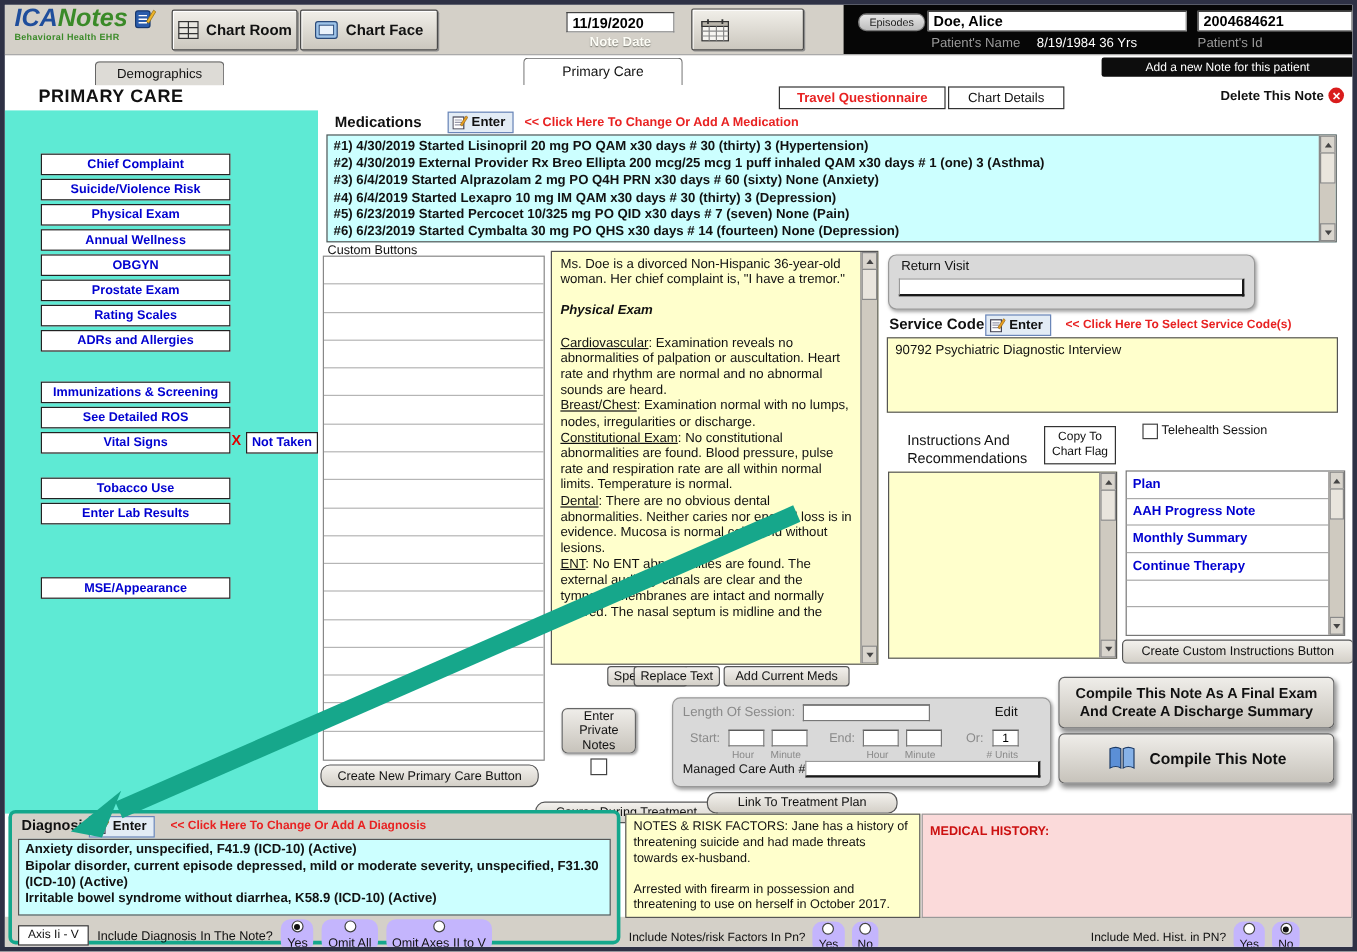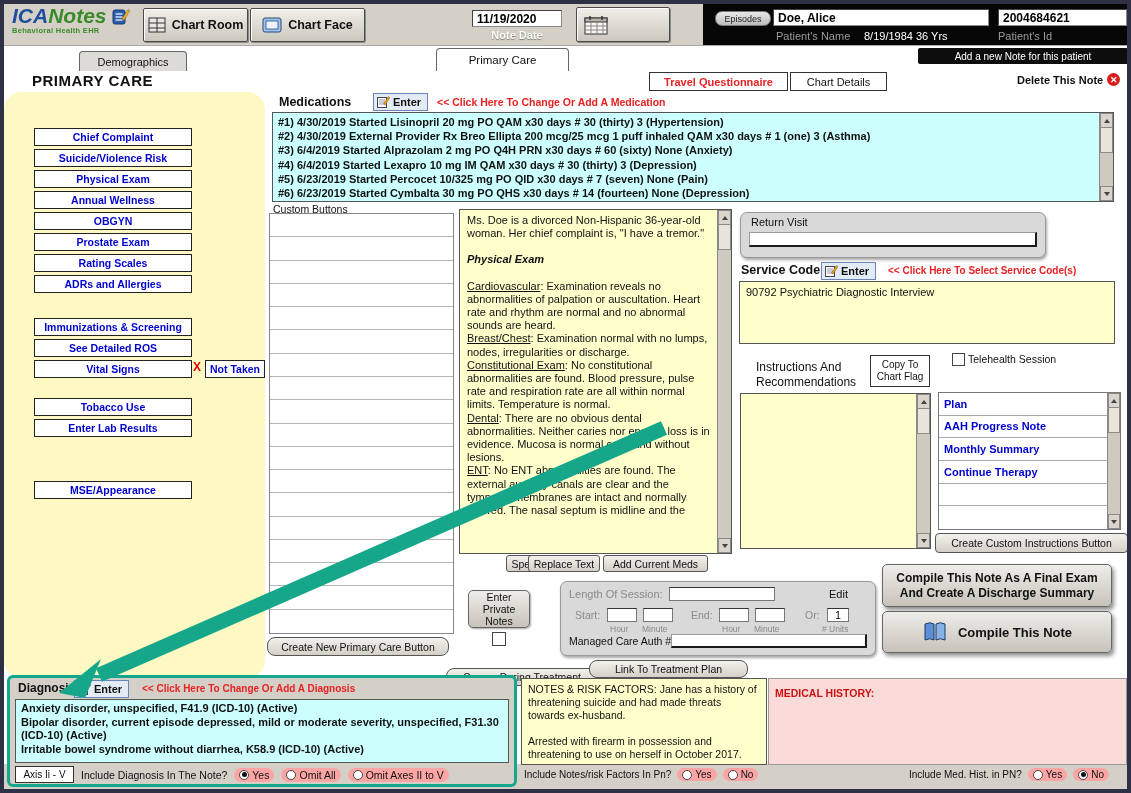--- a/index.html
+++ b/index.html
@@ -37,21 +37,21 @@
   .yellow{background:#ffffcc;border:1px solid #555;box-sizing:border-box;}
   .pinkbox{background:#fbdada;border:1px solid #999;box-sizing:border-box;}
   .gpanel{background:#d9d9d9;border:1px solid #999;border-radius:7px;box-shadow:1px 2px 3px rgba(0,0,0,.35);}
   .hint{position:absolute;color:#e82222;font-weight:bold;font-size:10.5px;white-space:nowrap;}
   .enter-btn{position:absolute;display:inline-flex;align-items:center;gap:3px;background:#e3ecf5;
              border:1px solid #6a86b8;height:16px;padding:0 6px 0 3px;font-weight:bold;font-size:11px;cursor:pointer;}
   .medline{font-weight:bold;font-size:11px;line-height:14.2px;white-space:nowrap;}
   .diagline{font-weight:bold;font-size:11px;line-height:13.5px;}
 
   
-  .sidebar{position:absolute;left:0;top:88px;width:261px;height:586px;background:#fef9c3;border-radius:18px;}
+  .sidebar{position:absolute;left:0;top:88px;width:261px;height:586px;background:#5eead4;}
   .sbtn{position:absolute;left:30px;width:156px;height:16px;background:#fff;border:1px solid #222;
         color:#0000d0;font-weight:bold;font-size:10.5px;display:flex;align-items:center;justify-content:center;cursor:pointer;}
 
   
   .custcol{position:absolute;left:265px;top:209px;width:185px;height:421px;border:1px solid #888;
            background:#fff;display:grid;grid-template-rows:repeat(18,1fr);box-sizing:border-box;}
   .custrow{border-bottom:1px solid #b5b5b5;cursor:pointer;}
 
   
   .rbtn{position:absolute;background:linear-gradient(#f3f1ed,#d4d0c8);border:1px solid #555;border-radius:8px;
@@ -63,21 +63,21 @@
   
   .vscroll{position:absolute;top:0;right:0;bottom:0;width:14px;background:#cfcac0;border-left:1px solid #888;box-sizing:border-box;}
   .sb-btn{position:absolute;left:0;right:0;height:13px;background:#d9d5cd;border:1px solid #8a8a8a;
           display:flex;align-items:center;justify-content:center;cursor:pointer;}
   .sb-btn.up{top:0;} .sb-btn.down{bottom:0;}
   .sb-btn.up::after{content:"";border-left:3px solid transparent;border-right:3px solid transparent;border-bottom:4px solid #444;}
   .sb-btn.down::after{content:"";border-left:3px solid transparent;border-right:3px solid transparent;border-top:4px solid #444;}
   .sb-thumb{position:absolute;left:0;right:0;top:14px;height:24px;background:#e9e5dd;border:1px solid #8a8a8a;cursor:pointer;}
 
   
-  .pill{display:inline-flex;align-items:center;gap:3px;background:#fca5a5;border-radius:8px;padding:1px 5px;white-space:nowrap;}
+  .pill{display:inline-flex;align-items:center;gap:3px;background:#c4b5fd;border-radius:8px;padding:1px 5px;white-space:nowrap;flex-direction:column;}
   .rad{width:10px;height:10px;border:1px solid #444;border-radius:50%;background:#fff;display:inline-block;
        position:relative;box-sizing:border-box;cursor:pointer;flex:0 0 auto;}
   .rad.on::after{content:"";position:absolute;left:1.5px;top:1.5px;width:5px;height:5px;border-radius:50%;background:#111;}
   .cb{display:inline-block;width:11px;height:11px;border:1px solid #444;background:#fff;cursor:pointer;flex:0 0 auto;}
 
   
   .notebox{position:absolute;left:455px;top:205px;width:273px;height:345px;overflow:hidden;}
   .notetext{position:absolute;left:0;top:0;right:14px;bottom:0;padding:4px 7px;font-size:11px;line-height:13.2px;}
   .notetext p{margin:0;}
   .sp{margin-bottom:13px !important;}

